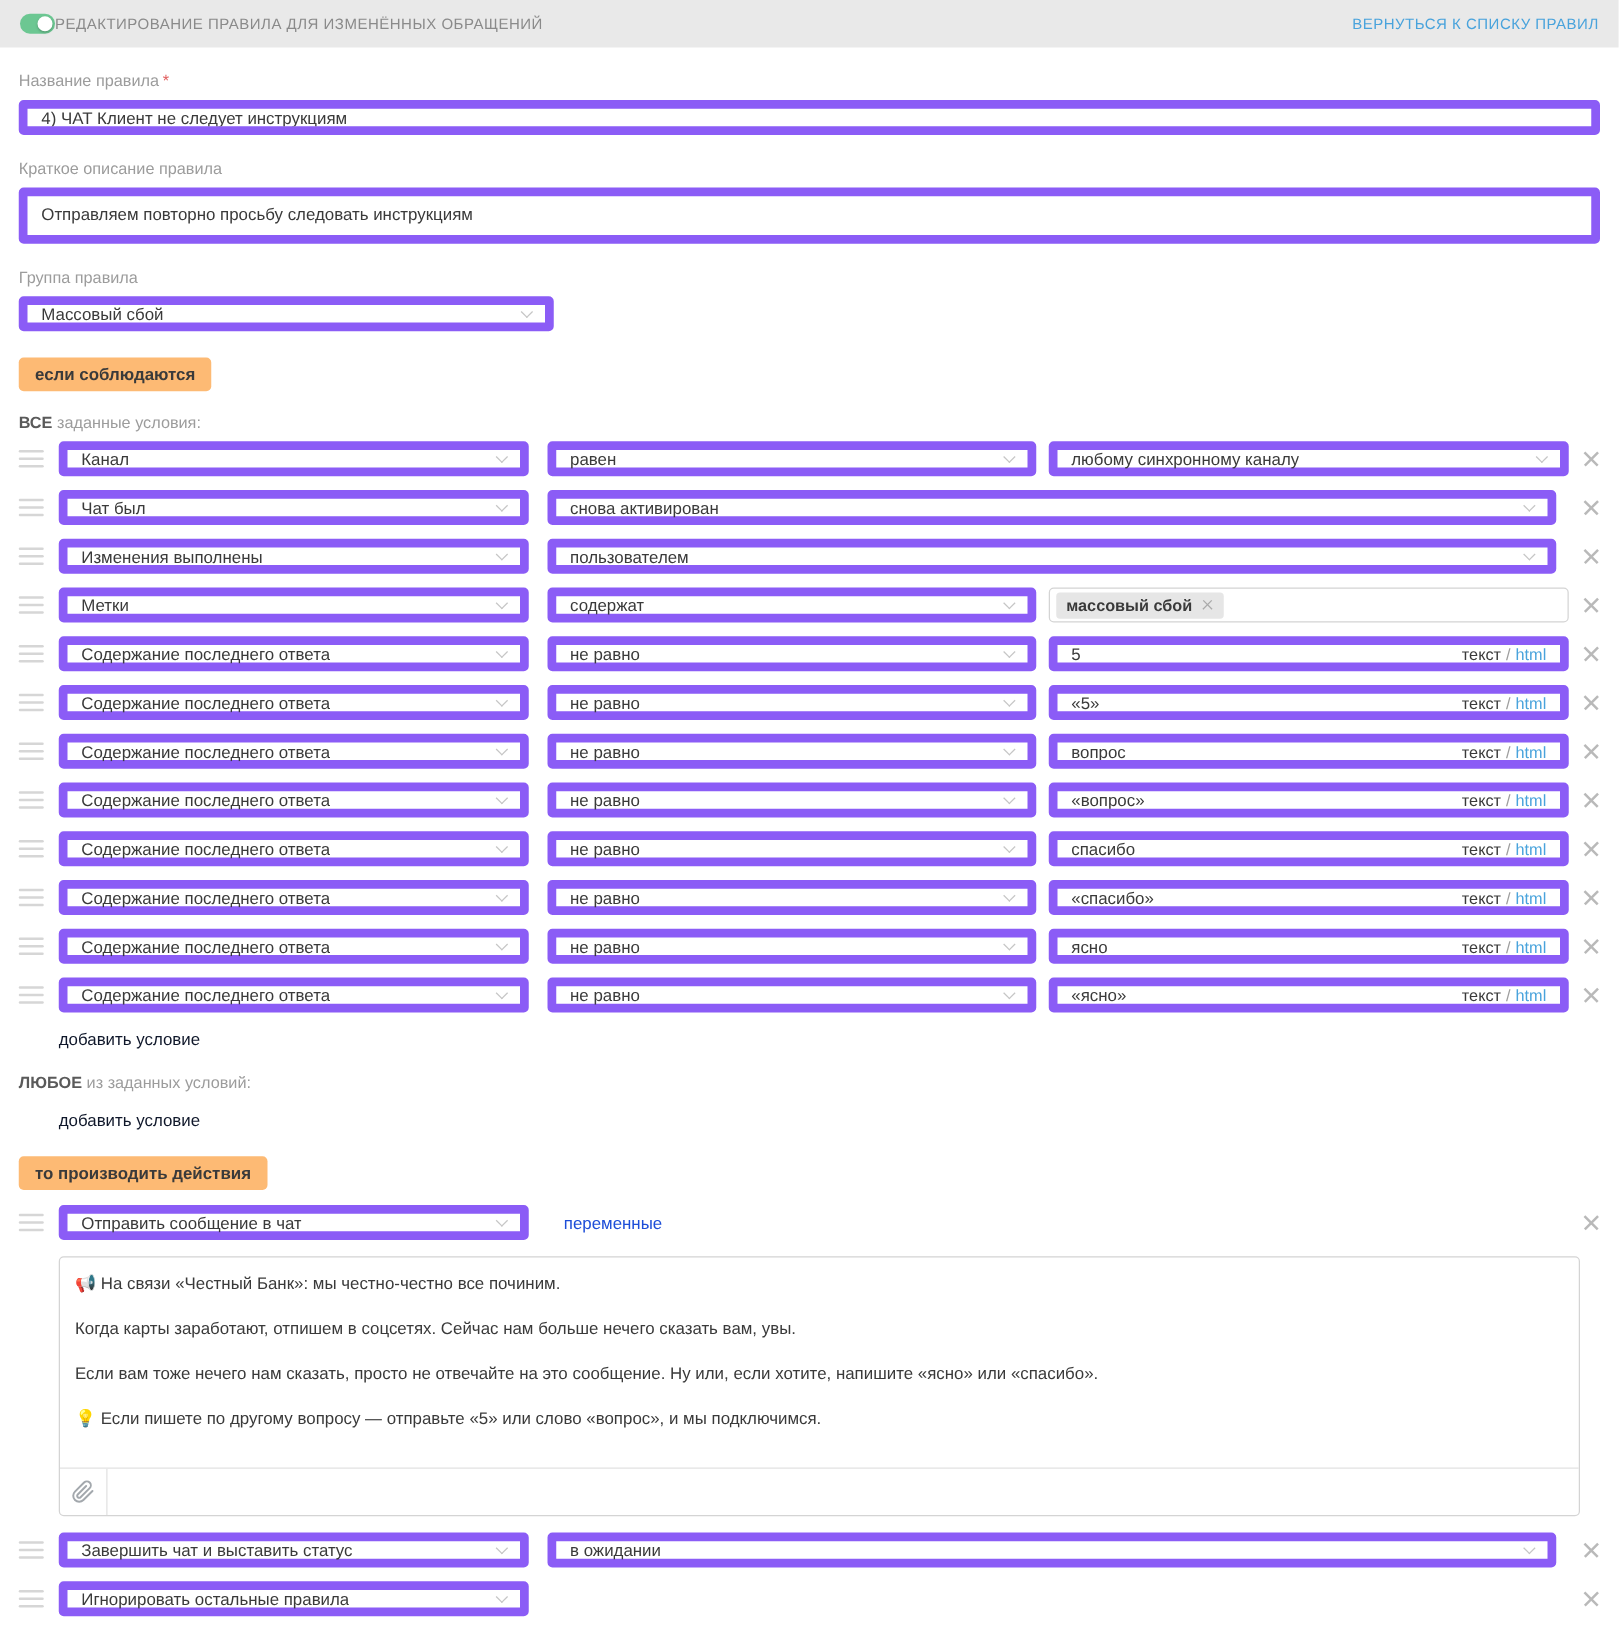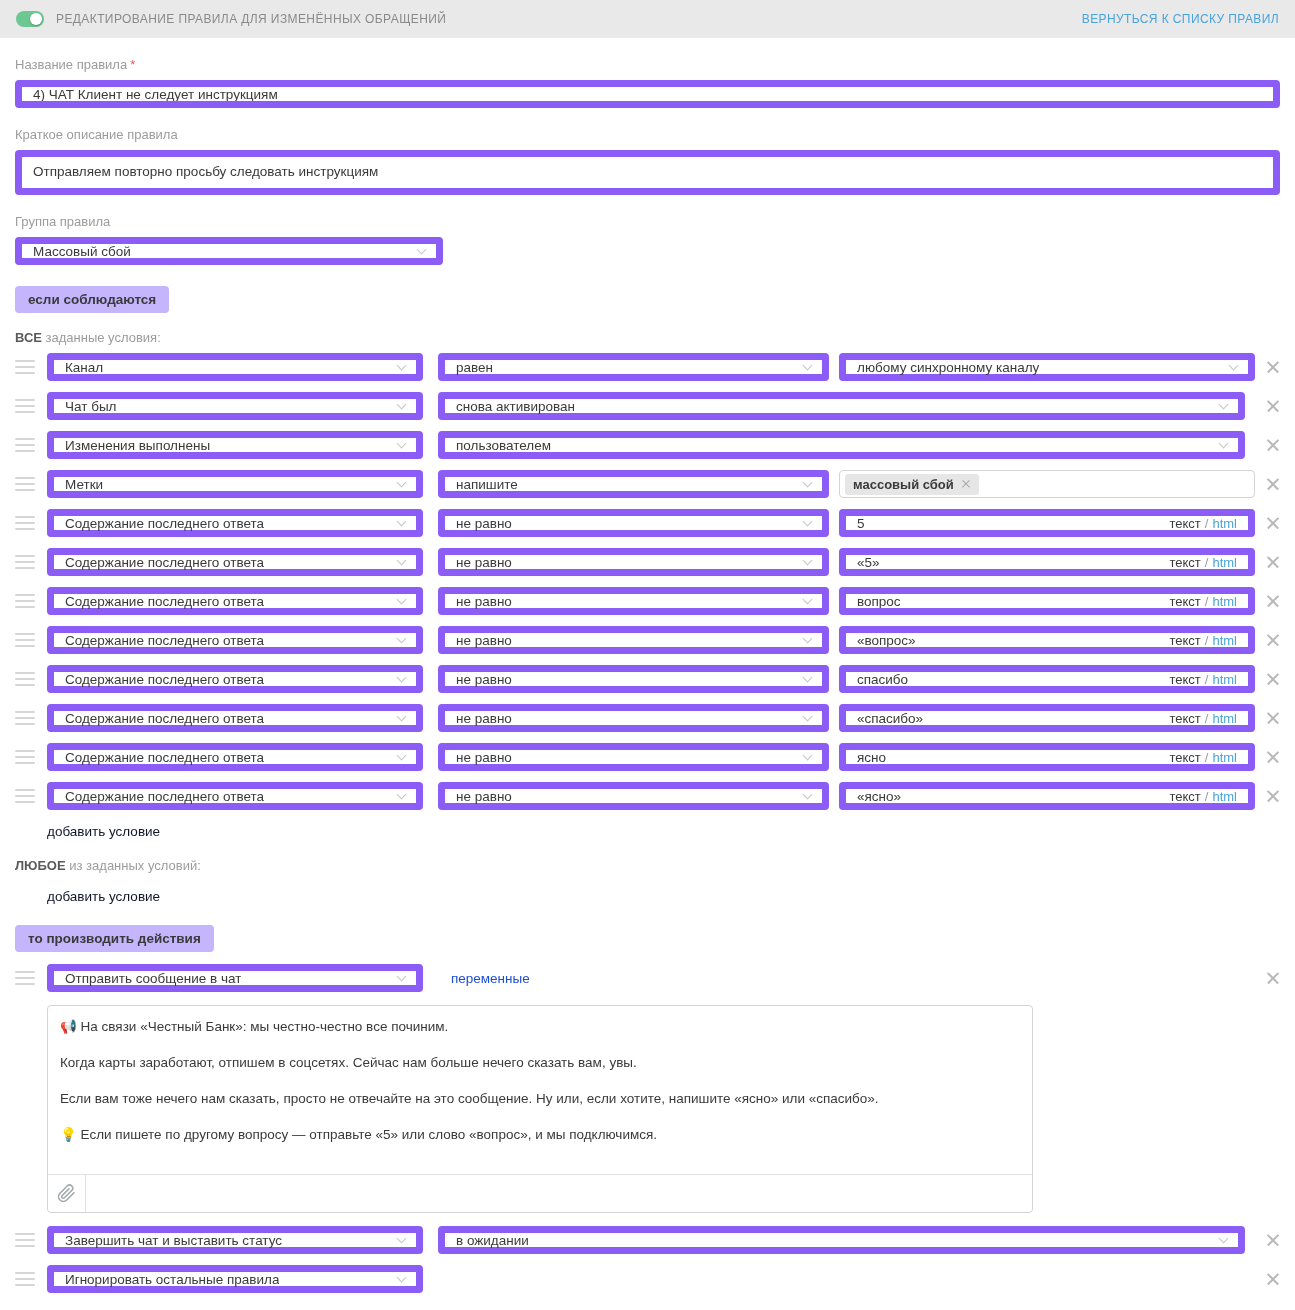--- a/index.html
+++ b/index.html
@@ -10,21 +10,21 @@
     font-size: 13.5px; color: #3a3a3a;
   }
   a { text-decoration: none; cursor: pointer; }
 
   
   .topbar {
     height: 38px; background: #e9e9e9;
     display: flex; align-items: center; justify-content: space-between;
     padding: 0 16px;
   }
-  .topbar-left { display:flex; align-items:center; gap: 12px; }
+  .topbar-left { display:flex; align-items:center; }
   .toggle {
     width: 28px; height: 16px; border-radius: 9px; background: #6cc792;
     position: relative; cursor: pointer; flex: 0 0 auto;
   }
   .toggle .knob {
     position: absolute; top: 2px; right: 2px; width: 12px; height: 12px;
     border-radius: 50%; background: #fff; box-shadow: 0 1px 2px rgba(0,0,0,.25);
   }
   .topbar-title {
     color: #8a8a8a; font-size: 12px; letter-spacing: .4px; font-weight: 400;
@@ -57,21 +57,21 @@
   .chev {
     position: absolute; right: 11px; top: 50%;
     width: 7px; height: 7px; margin-top: -5px;
     border-left: 1.5px solid #c6c6c6; border-bottom: 1.5px solid #c6c6c6;
     transform: rotate(-45deg);
   }
   .w428 { width: 428px; }
 
   .badge {
     display: inline-block; margin-top: 21px;
-    background: #c4b5fd; border-radius: 4px; padding: 6px 13px;
+    background: #fdba74; border-radius: 4px; padding: 6px 13px;
     font-weight: 700; color: #3a3a3a; font-size: 13.5px;
   }
 
   .cond-heading { margin: 17px 0 8px; font-size: 13px; color: #9c9c9c; }
   .cond-heading b { color: #5a5a5a; font-weight: 700; }
 
   
   .row { display: flex; align-items: center; margin-bottom: 11px; }
   .handle { width: 20px; margin: 0 12px 0 0; cursor: grab; flex: 0 0 auto; }
   .handle i { display: block; height: 2px; background: #d6d6d6; margin: 4px 0; border-radius: 1px; }
@@ -107,21 +107,21 @@
   .row-close { margin-left: 10px; }
 
   .add-link { display: inline-block; margin: 3px 0 0 32px; color: #0f172a; font-size: 13.5px; cursor: pointer; }
   .add-link.mt { margin-top: 13px; }
 
   
   .var-link { color: #1d4ed8; margin-left: 13px; flex: 0 0 auto; }
 
   .editor {
     margin: 13px 0 13px 32px; border: 1px solid #d4d4d4; border-radius: 4px;
-    width: 986px;
+    width: 1217px;
   }
   .editor .msg { padding: 12px; min-height: 162px; outline: none; }
   .editor .msg p { margin: 0 0 18px; line-height: 18px; }
   .editor .toolbar { border-top: 1px solid #e2e2e2; height: 38px; display: flex; align-items: stretch; }
   .clip-btn {
     width: 38px; border-right: 1px solid #e2e2e2;
     display: flex; align-items: center; justify-content: center; cursor: pointer;
   }
   .attach-zone { flex: 1; }
 </style>
@@ -234,21 +234,21 @@
     <span class="handle">
         <i></i>
         <i></i>
         <i></i>
       </span>
     <div class="select f1">
       <span class="sel-text">Метки</span>
         <span class="chev"></span>
     </div>
     <div class="select f2">
-      <span class="sel-text">напишите</span>
+      <span class="sel-text">содержат</span>
         <span class="chev"></span>
     </div>
     <div class="tagfield">
       <span class="tag">
         <span>массовый сбой</span>
         <span class="xmark sm"></span>
       </span>
     </div>
     <span class="xmark row-close"></span>
   </div>

